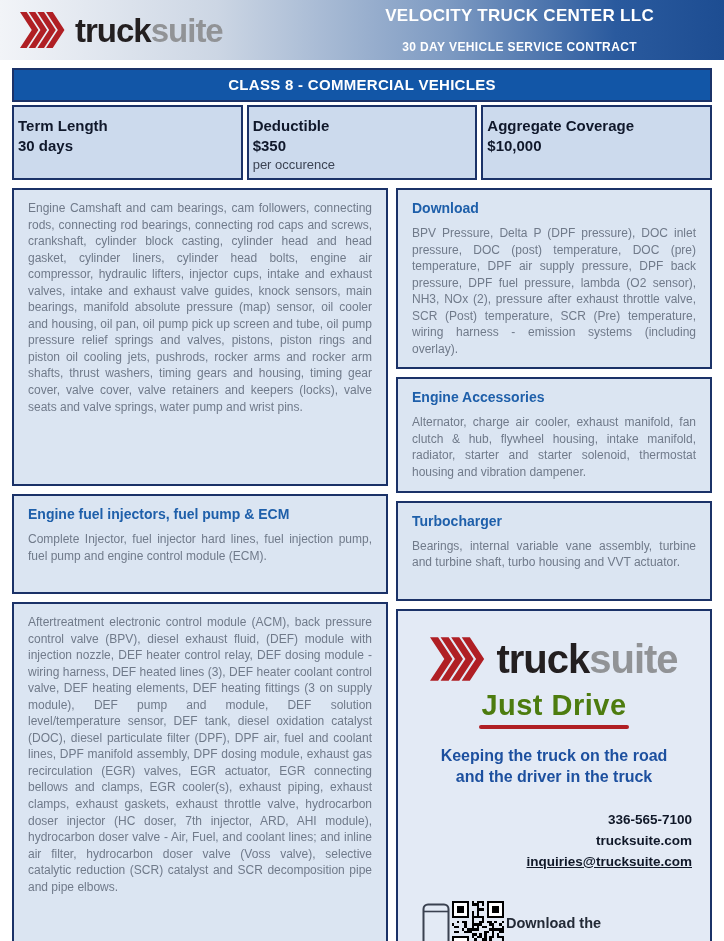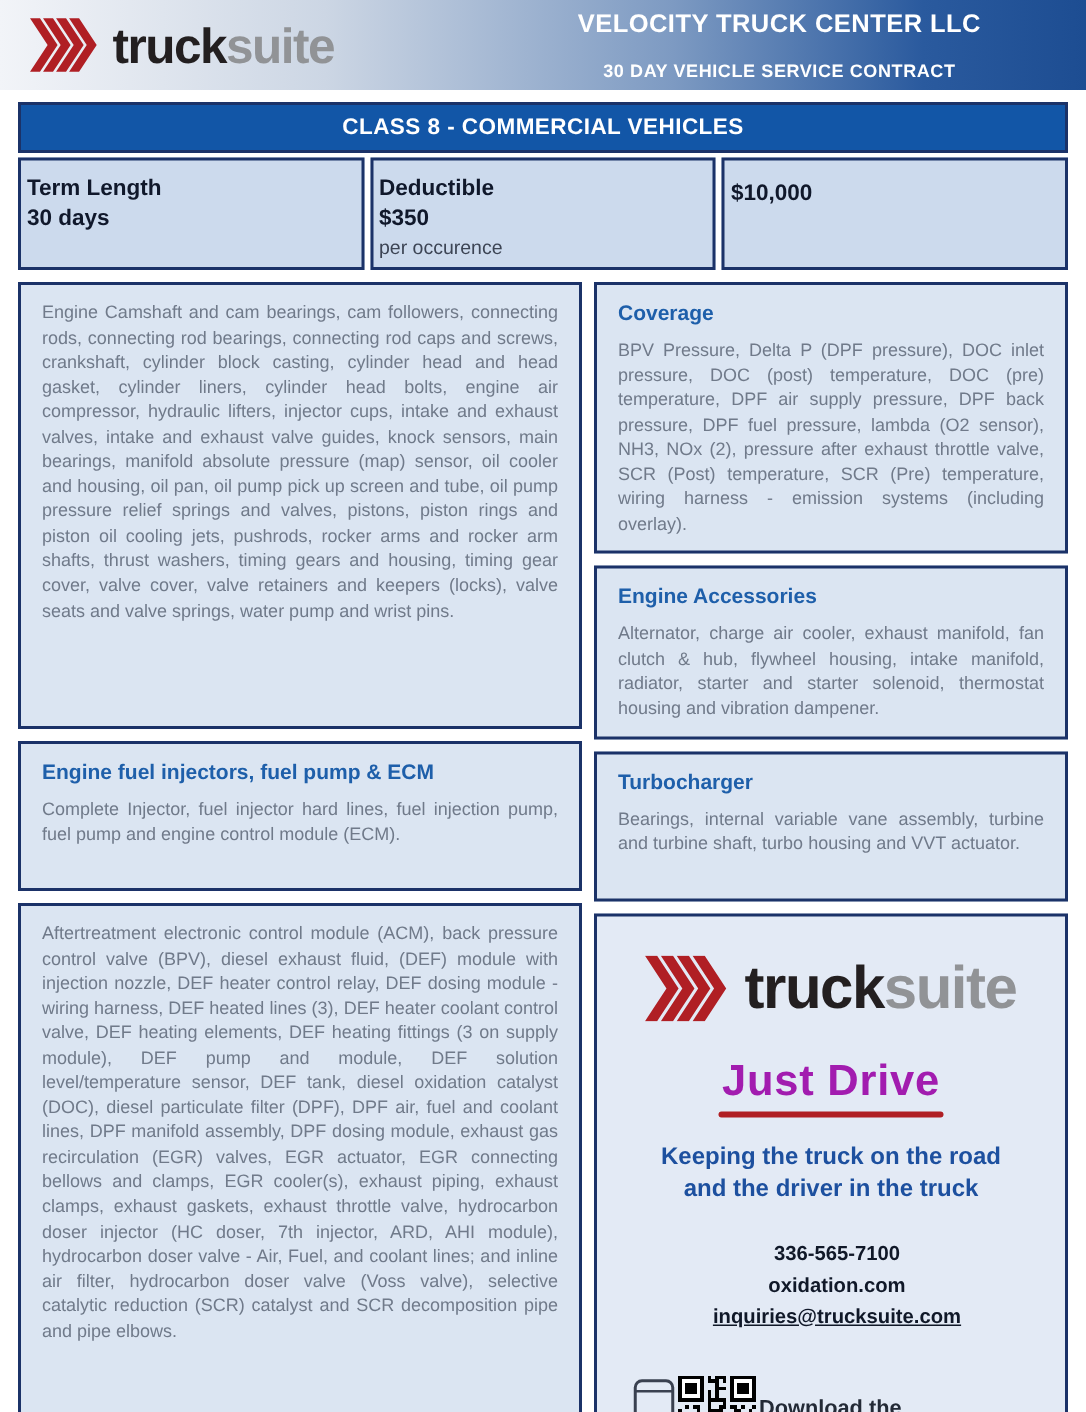--- a/index.html
+++ b/index.html
@@ -41,24 +41,24 @@
   .box{border:2px solid var(--navy); background:var(--box_bg); padding:10px 14px;}
   .box h2{color:var(--heading_blue); font-size:14px; font-weight:bold; margin-bottom:9px;}
   .box p{color:var(--body_text); font-size:12px; line-height:1.38; text-align:justify;}
   .box-engine{min-height:298px;} .box-fuel{min-height:100px;} .box-after{min-height:345px;}
   .box-sensors{min-height:178px;} .box-acc{min-height:112px;} .box-turbo{min-height:100px;}
 
   
   .promo{border:2px solid var(--navy); background:var(--promo_bg); min-height:345px; padding:26px 18px 14px; text-align:center;}
   .promo-logo{display:flex; align-items:center; justify-content:center; gap:10px;}
   .promo-logo .logo-text{font-size:40px;}
-  .just-drive{color:#a21caf; font-size:29px; font-weight:600; margin-top:24px; letter-spacing:.5px;}
+  .just-drive{color:#4d7c0f; font-size:29px; font-weight:600; margin-top:8px; letter-spacing:.5px;}
   .brush{width:150px; height:4px; background:var(--brand_red); margin:3px auto 16px; border-radius:2px;}
   .message{color:var(--message_blue); font-size:16px; font-weight:bold; line-height:1.35;}
-  .contact{margin-top:22px; padding-left:8px; text-align:center; font-size:13.5px; font-weight:bold;
+  .contact{margin-top:22px; padding-left:8px; text-align:right; font-size:13.5px; font-weight:bold;
            color:var(--dark_text); line-height:1.55;}
   .contact .email{text-decoration:underline; color:var(--dark_text);}
   .download-row{display:flex; align-items:flex-end; gap:2px; padding-left:6px; margin-top:28px; text-align:left;}
   .dl-text .dl-main{font-size:14.5px; font-weight:bold; color:#232a36; line-height:1.2;}
   .dl-text .dl-sub{font-size:13px; color:var(--link_blue); margin-top:5px;}
 </style>
 </head>
 <body>
 
 <div class="page">
@@ -91,20 +91,21 @@
       <div class="cell">
         <div class="cell-label">Term Length</div>
         <div class="cell-value">30 days</div>
       </div>
       <div class="cell">
         <div class="cell-label">Deductible</div>
         <div class="cell-value">$350</div>
         <div class="cell-note">per occurence</div>
       </div>
       <div class="cell">
+        <div class="cell-label">Aggregate Coverage</div>
         <div class="cell-value">$10,000</div>
       </div>
     </div>
 
     <div class="cols">
 
       <div class="col-left">
         <section class="box box-engine">
           <p>Engine Camshaft and cam bearings, cam followers, connecting rods, connecting rod bearings, connecting rod caps and screws, crankshaft, cylinder block casting, cylinder head and head gasket, cylinder liners, cylinder head bolts, engine air compressor, hydraulic lifters, injector cups, intake and exhaust valves, intake and exhaust valve guides, knock sensors, main bearings, manifold absolute pressure (map) sensor, oil cooler and housing, oil pan, oil pump pick up screen and tube, oil pump pressure relief springs and valves, pistons, piston rings and piston oil cooling jets, pushrods, rocker arms and rocker arm shafts, thrust washers, timing gears and housing, timing gear cover, valve cover, valve retainers and keepers (locks), valve seats and valve springs, water pump and wrist pins.</p>
         </section>
@@ -112,21 +113,21 @@
           <h2>Engine fuel injectors, fuel pump &amp; ECM</h2>
           <p>Complete Injector, fuel injector hard lines, fuel injection pump, fuel pump and engine control module (ECM).</p>
         </section>
         <section class="box box-after">
           <p>Aftertreatment electronic control module (ACM), back pressure control valve (BPV), diesel exhaust fluid, (DEF) module with injection nozzle, DEF heater control relay, DEF dosing module - wiring harness, DEF heated lines (3), DEF heater coolant control valve, DEF heating elements, DEF heating fittings (3 on supply module), DEF pump and module, DEF solution level/temperature sensor, DEF tank, diesel oxidation catalyst (DOC), diesel particulate filter (DPF), DPF air, fuel and coolant lines, DPF manifold assembly, DPF dosing module, exhaust gas recirculation (EGR) valves, EGR actuator, EGR connecting bellows and clamps, EGR cooler(s), exhaust piping, exhaust clamps, exhaust gaskets, exhaust throttle valve, hydrocarbon doser injector (HC doser, 7th injector, ARD, AHI module), hydrocarbon doser valve - Air, Fuel, and coolant lines; and inline air filter, hydrocarbon doser valve (Voss valve), selective catalytic reduction (SCR) catalyst and SCR decomposition pipe and pipe elbows.</p>
         </section>
       </div>
 
       <div class="col-right">
         <section class="box box-sensors">
-          <h2>Coverage</h2>
+          <h2>Download</h2>
           <p>BPV Pressure, Delta P (DPF pressure), DOC inlet pressure, DOC (post) temperature, DOC (pre) temperature, DPF air supply pressure, DPF back pressure, DPF fuel pressure, lambda (O2 sensor), NH3, NOx (2), pressure after exhaust throttle valve, SCR (Post) temperature, SCR (Pre) temperature, wiring harness - emission systems (including overlay).</p>
         </section>
         <section class="box box-acc">
           <h2>Engine Accessories</h2>
           <p>Alternator, charge air cooler, exhaust manifold, fan clutch &amp; hub, flywheel housing, intake manifold, radiator, starter and starter solenoid, thermostat housing and vibration dampener.</p>
         </section>
         <section class="box box-turbo">
           <h2>Turbocharger</h2>
           <p>Bearings, internal variable vane assembly, turbine and turbine shaft, turbo housing and VVT actuator.</p>
         </section>
@@ -144,21 +145,21 @@
             <div class="logo-text"><span class="w1">truck</span><span class="w2">suite</span></div>
           </div>
           <div class="just-drive">Just Drive</div>
           <div class="brush"></div>
           <div class="message">
             <div>Keeping the truck on the road</div>
             <div>and the driver in the truck</div>
           </div>
           <div class="contact">
             <div>336-565-7100</div>
-            <div>oxidation.com</div>
+            <div>trucksuite.com</div>
             <div class="email">inquiries@trucksuite.com</div>
           </div>
           <div class="download-row">
             <svg width="28" height="50" viewBox="0 0 28 50" aria-hidden="true">
               <rect x="1.5" y="1.5" width="25" height="47" rx="4.5" fill="none" stroke="#3a4150" stroke-width="2"></rect>
               <line x1="2" y1="8.5" x2="26" y2="8.5" stroke="#3a4150" stroke-width="1.6"></line>
               <line x1="2" y1="41.5" x2="26" y2="41.5" stroke="#3a4150" stroke-width="1.6"></line>
               <line x1="10" y1="45.2" x2="18" y2="45.2" stroke="#3a4150" stroke-width="1.6"></line>
             </svg>
             <svg width="52" height="52" viewBox="0 0 21 21" shape-rendering="crispEdges" aria-hidden="true">

